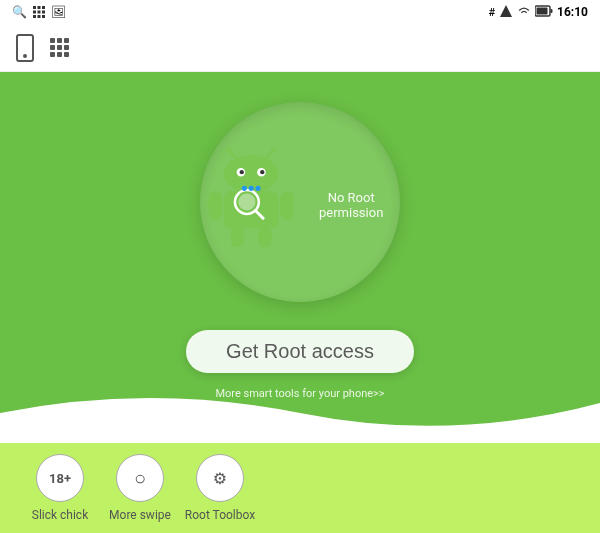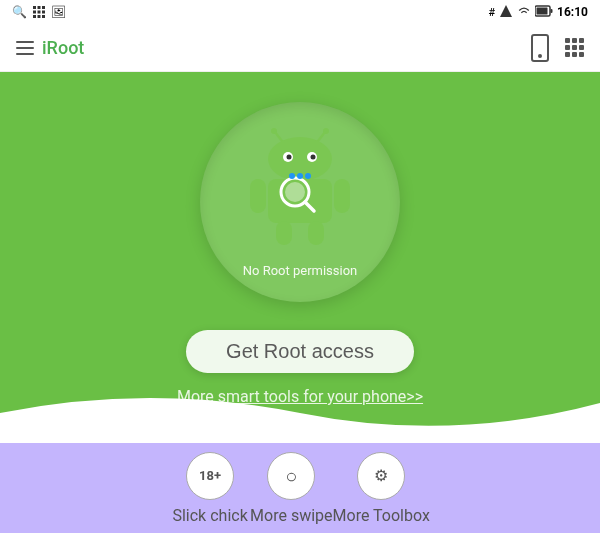--- a/index.html
+++ b/index.html
@@ -80,21 +80,21 @@
       position: relative;
     }
 
     
     .robot-circle {
       width: 200px;
       height: 200px;
       background: rgba(255,255,255,0.15);
       border-radius: 50%;
       display: flex;
-      flex-direction: column;
+      flex-direction: row;
       align-items: center;
       justify-content: center;
       box-shadow: inset 0 4px 12px rgba(0,0,0,0.1), 0 4px 16px rgba(0,0,0,0.15);
       position: relative;
       margin-top: 10px;
     }
 
     
     .robot-svg {
       width: 120px;
@@ -117,42 +117,41 @@
       padding: 10px 40px;
       font-size: 20px;
       color: #5a5a5a;
       font-weight: 500;
       cursor: pointer;
       box-shadow: 0 2px 8px rgba(0,0,0,0.15);
     }
 
     .smart-tools-text {
       color: rgba(255,255,255,0.85);
-      font-size: 16px;
+      font-size: 11px;
       margin-top: 14px;
-      text-decoration: underline;
     }
 
     
     .bottom-wave {
       position: absolute;
       bottom: 0;
       left: 0;
       right: 0;
       height: 60px;
     }
 
     
     .bottom-bar {
-      background: #c4b5fd;
+      background: #bef264;
       height: 90px;
       display: flex;
       align-items: center;
-      justify-content: center;
-      padding: 8px 32px;
+      justify-content: flex-start;
+      padding: 8px 20px;
       flex-shrink: 0;
     }
 
     .bottom-item {
       display: flex;
       flex-direction: column;
       align-items: center;
       gap: 6px;
       cursor: pointer;
       min-width: 80px;
@@ -168,21 +167,21 @@
       justify-content: center;
       background: #fff;
     }
 
     .bottom-icon-circle span {
       font-size: 16px;
       color: #555;
     }
 
     .bottom-label {
-      font-size: 16px;
+      font-size: 12px;
       color: #555;
       text-align: center;
     }
 
     
     .hamburger {
       display: flex;
       flex-direction: column;
       gap: 4px;
       cursor: pointer;
@@ -270,28 +269,20 @@
           <rect x="0" y="1" width="15" height="10" rx="1.5" stroke="#333" stroke-width="1.5" fill="none"></rect>
           <rect x="15.5" y="4" width="2" height="4" rx="1" fill="#333"></rect>
           <rect x="1.5" y="2.5" width="11" height="7" rx="0.5" fill="#333"></rect>
         </svg>
       </span>
       <span style="font-size:12px;font-weight:700;">16:10</span>
     </div>
   </div>
 
   <div class="toolbar">
-    <div class="toolbar-left">
-      <div class="hamburger">
-        <span></span>
-          <span></span>
-          <span></span>
-      </div>
-      <span class="toolbar-title">iRoot</span>
-    </div>
     <div class="toolbar-right">
       <div>
         <div class="phone-icon"></div>
       </div>
       <div class="grid-icon">
         <span></span>
           <span></span>
           <span></span>
         <span></span>
           <span></span>
@@ -360,17 +351,17 @@
       <div class="bottom-icon-circle">
         <span style="font-size:20px;color:#555;line-height:1;">○</span>
       </div>
       <span class="bottom-label">More swipe</span>
     </div>
 
     <div class="bottom-item">
       <div class="bottom-icon-circle">
         <span style="font-size:16px;color:#555;">⚙</span>
       </div>
-      <span class="bottom-label">More Toolbox</span>
+      <span class="bottom-label">Root Toolbox</span>
     </div>
   </div>
 
 </div>
 
 </body></html>

